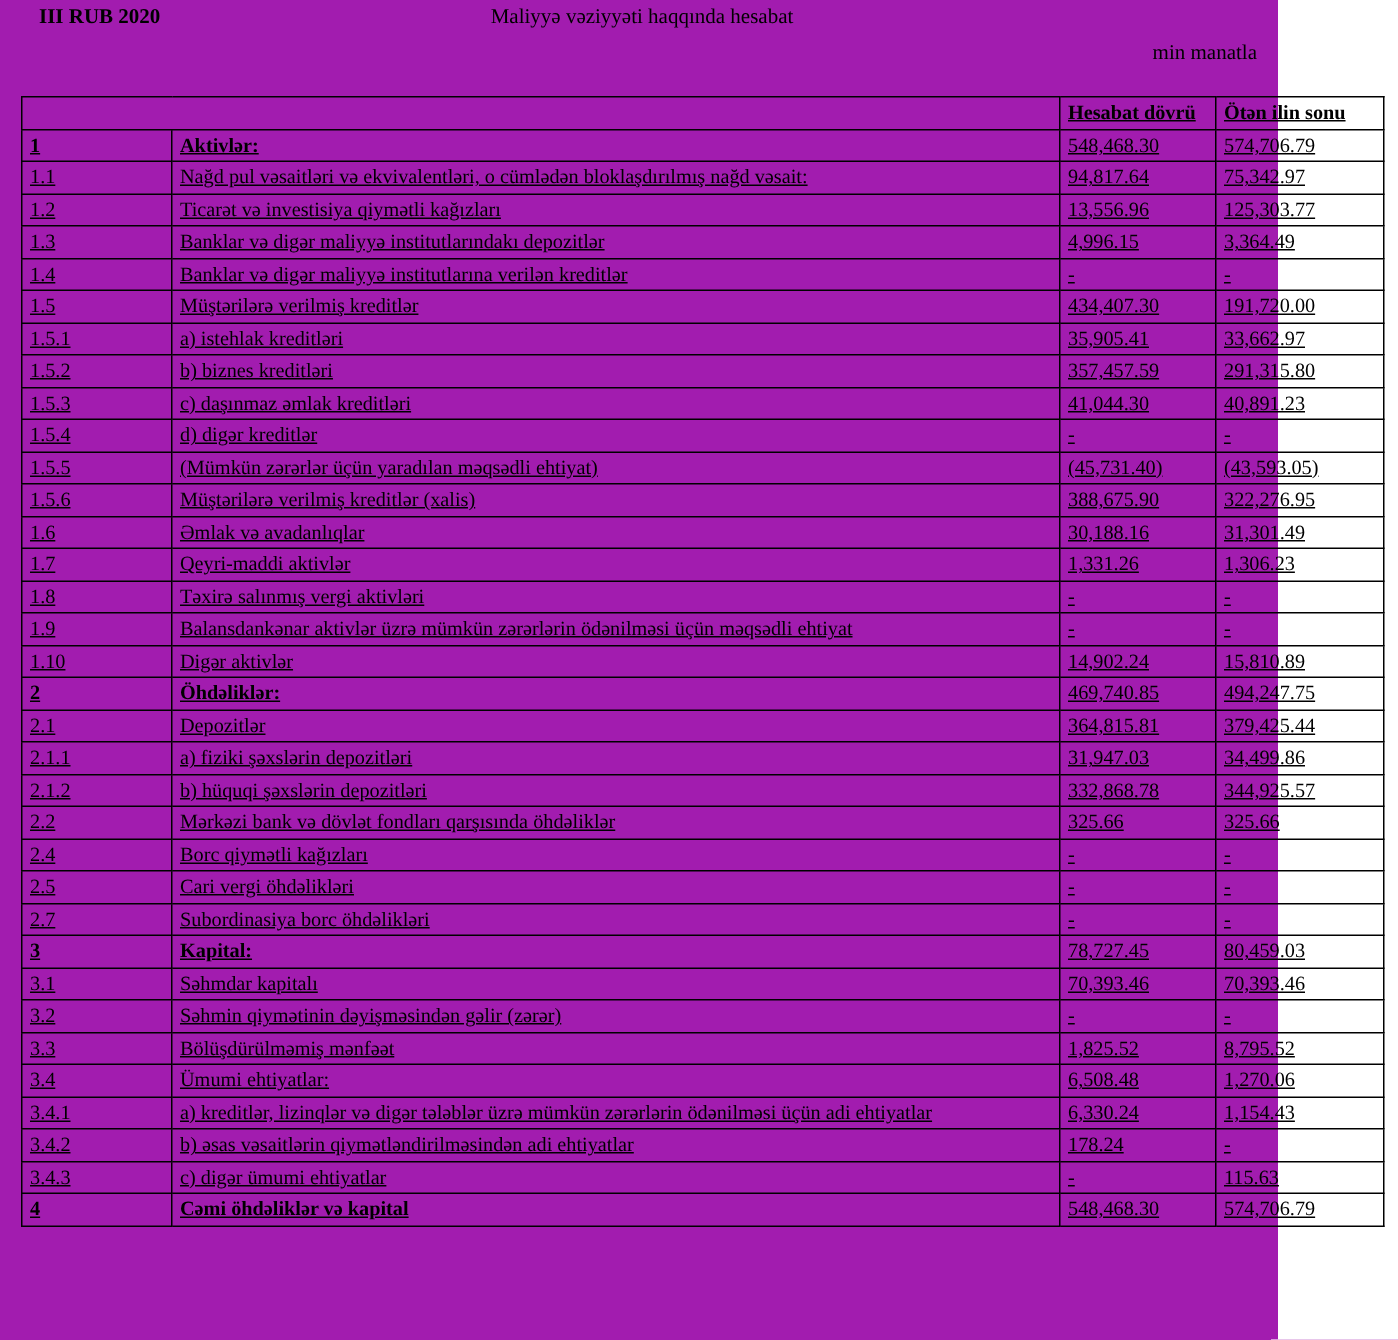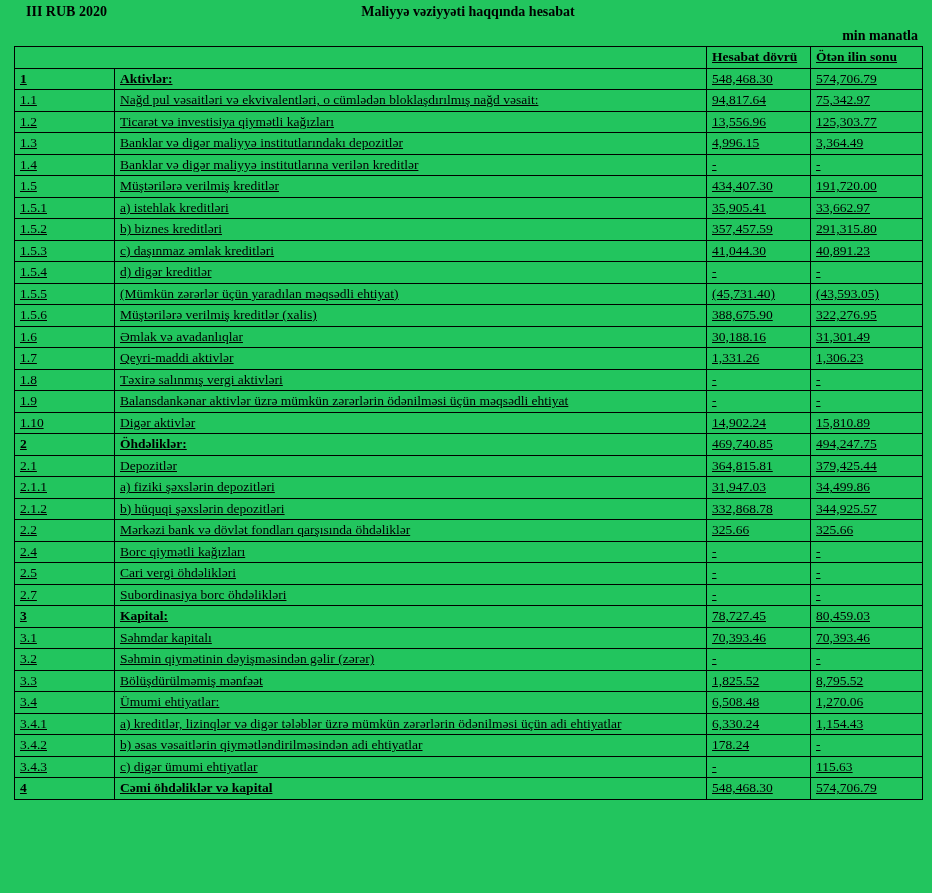--- a/index.html
+++ b/index.html
@@ -3,54 +3,54 @@
 <meta charset="utf-8">
 <style>
   html, body {
     margin: 0;
     padding: 0;
     background: #ffffff;
     color: #000000;
     font-family: "Liberation Serif", "DejaVu Serif", serif;
   }
   .page {
-    width: 932px;
+    width: 852px;
     height: 893px;
     box-sizing: border-box;
     padding: 4px 10px 0 14px;
-    background: #22c55e;
+    background: #a21caf;
     position: relative;
   }
   .topbar {
     position: relative;
     height: 22px;
   }
   .quarter {
     position: absolute;
     left: 12px;
     top: 0;
     font-weight: bold;
     font-size: 14px;
   }
   .title {
     position: absolute;
     left: 0;
     right: 0;
     top: 0;
     text-align: center;
-    font-weight: bold;
+    font-weight: normal;
     font-size: 14px;
   }
   .unit {
     text-align: right;
-    font-weight: bold;
+    font-weight: normal;
     font-size: 14px;
     padding-right: 4px;
     margin-top: 2px;
-    margin-bottom: 2px;
+    margin-bottom: 20px;
   }
   table.fin {
     border-collapse: collapse;
     width: 908px;
     table-layout: fixed;
     text-decoration: underline;
   }
   table.fin th, table.fin td {
     border: 1px solid #000000;
     padding: 1px 5px;

